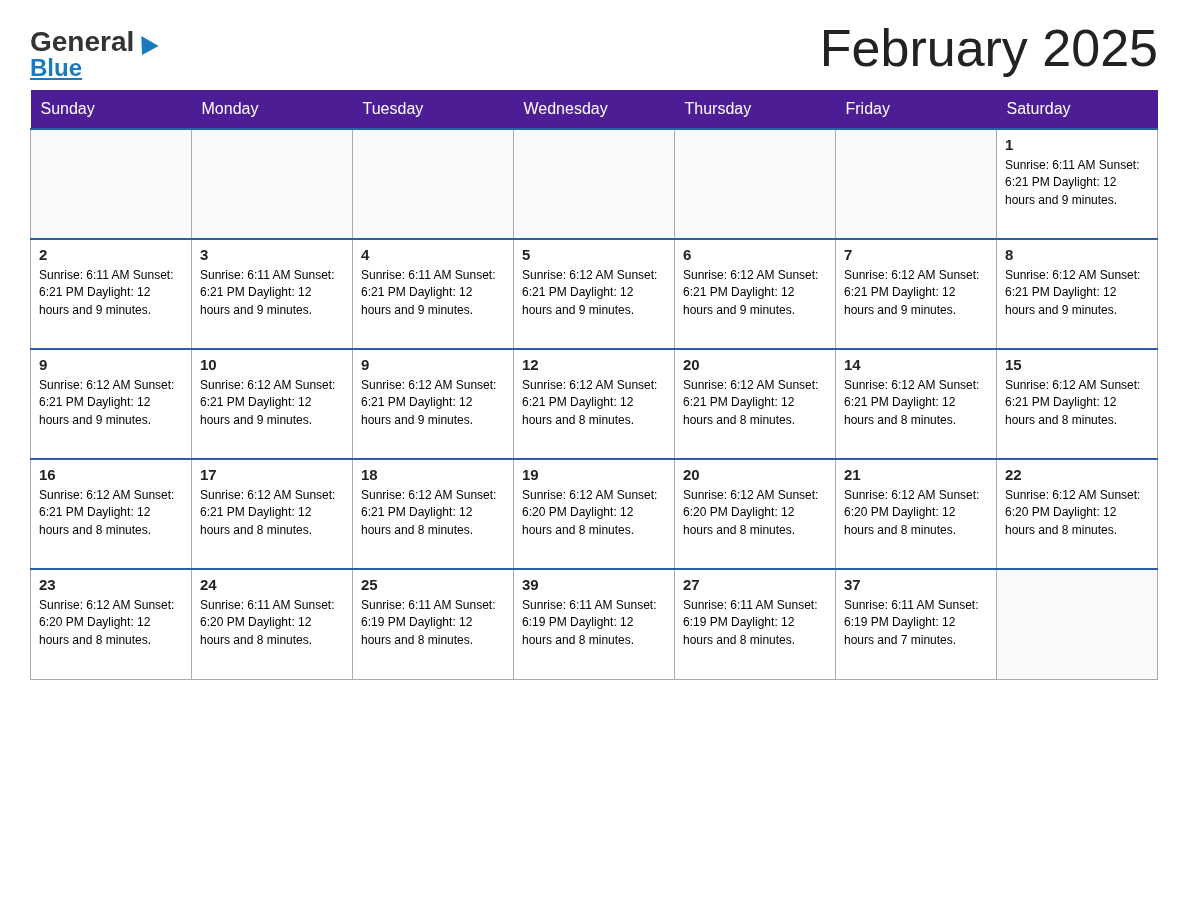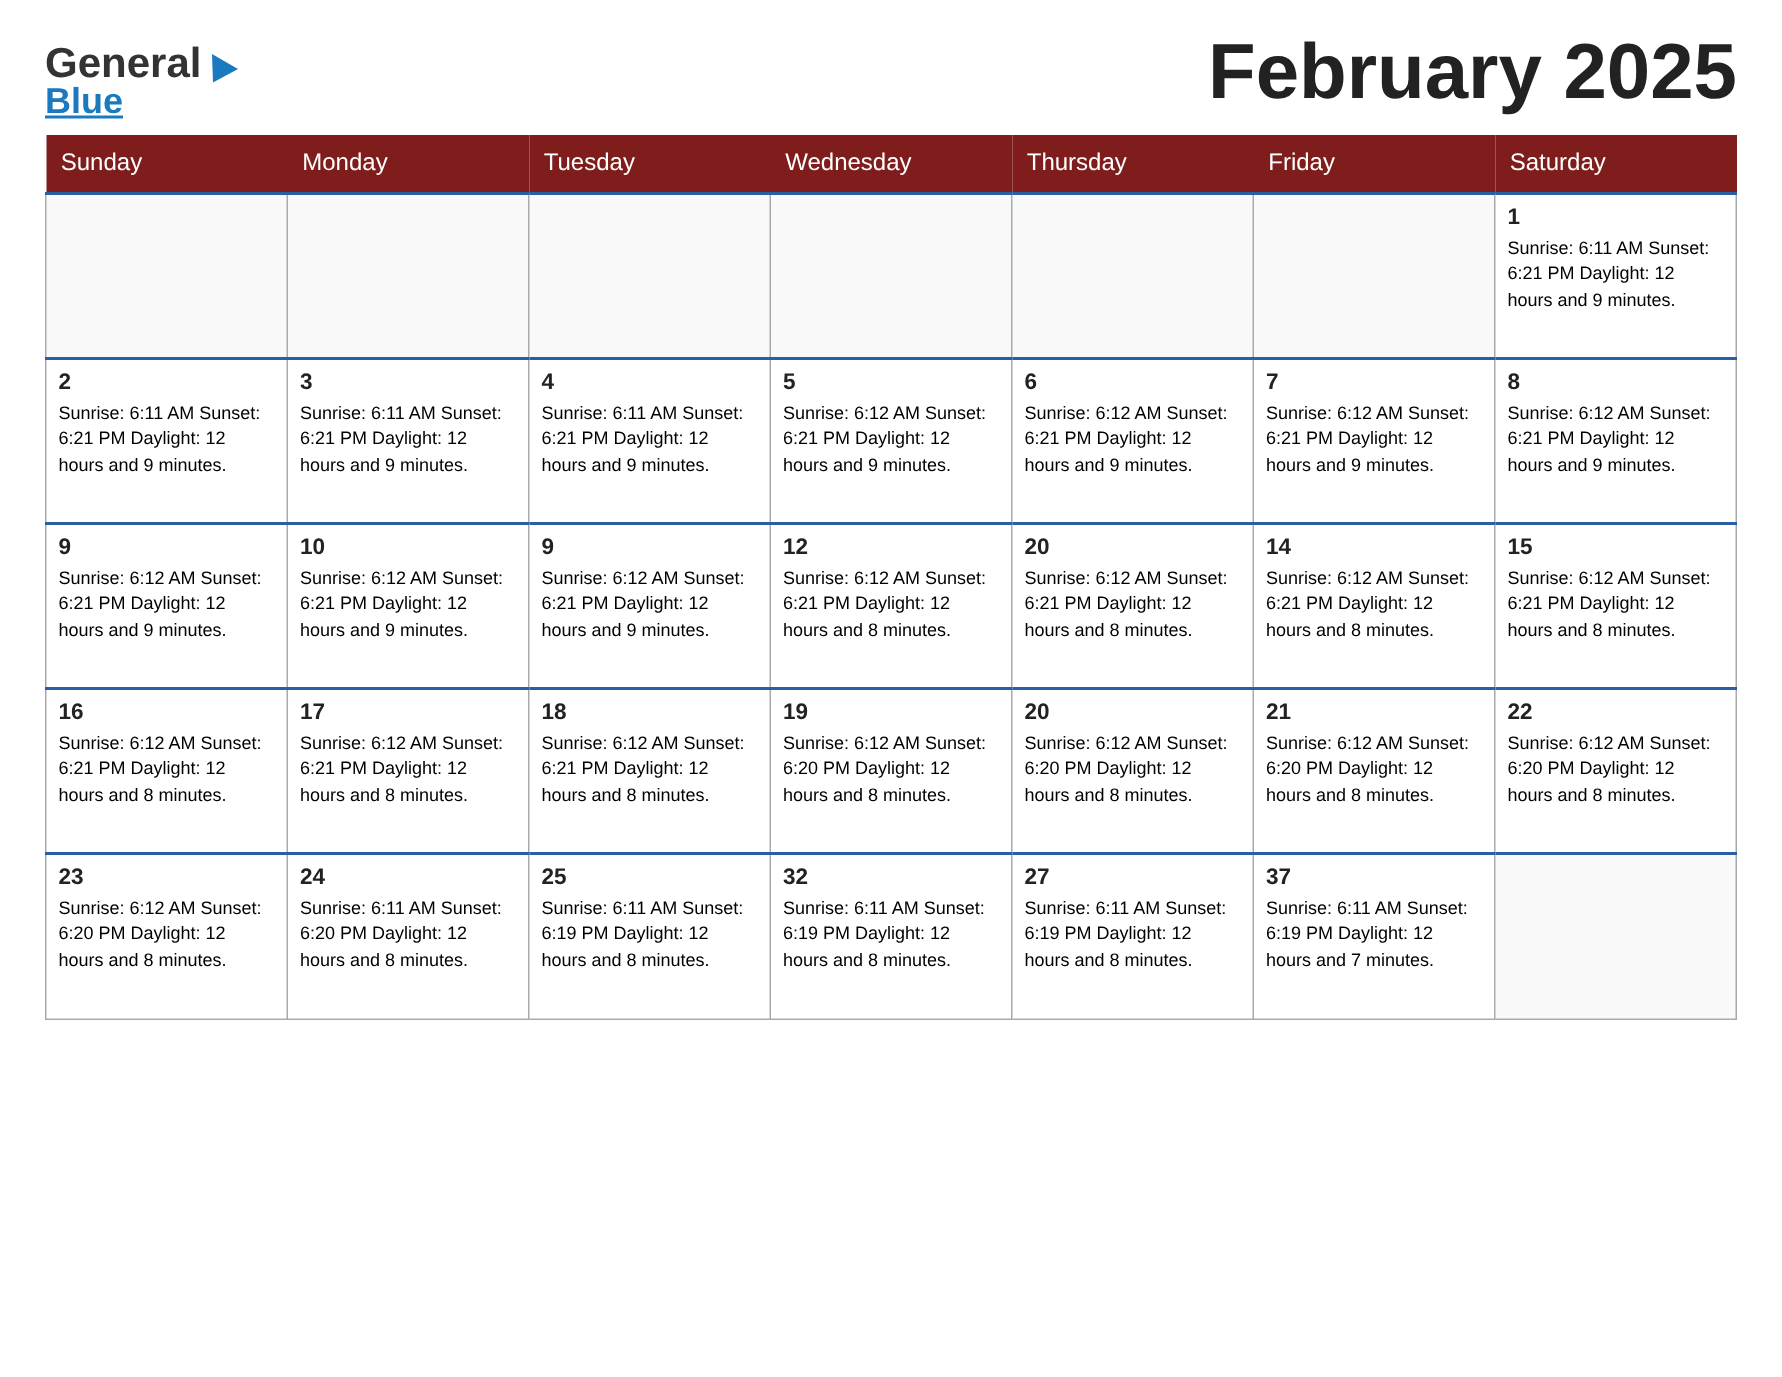--- a/index.html
+++ b/index.html
@@ -48,36 +48,36 @@
     }
     .logo-line1 {
       display: flex;
       align-items: flex-end;
     }
     .title-area {
       text-align: right;
     }
     .month-title {
       font-size: 52px;
-      font-weight: bold;
+      font-weight: normal;
       color: #222;
       line-height: 1.1;
     }
     .subtitle {
       font-size: 20px;
       color: #333;
       margin-top: 4px;
     }
     .calendar {
       width: 100%;
       border-collapse: collapse;
       margin-top: 10px;
     }
     .calendar th {
-      background-color: #7f1d1d;
+      background-color: #4c1d95;
       color: #fff;
       text-align: left;
       padding: 10px 10px;
       font-size: 16px;
       font-weight: normal;
       border: 1px solid #2a5fa5;
     }
     .calendar td {
       border: 1px solid #aaa;
       vertical-align: top;
@@ -297,21 +297,21 @@
 Sunset: 6:20 PM
 Daylight: 12 hours and 8 minutes.</div>
         </td>
         <td>
           <div class="day-number">25</div>
           <div class="day-info">Sunrise: 6:11 AM
 Sunset: 6:19 PM
 Daylight: 12 hours and 8 minutes.</div>
         </td>
         <td>
-          <div class="day-number">32</div>
+          <div class="day-number">39</div>
           <div class="day-info">Sunrise: 6:11 AM
 Sunset: 6:19 PM
 Daylight: 12 hours and 8 minutes.</div>
         </td>
         <td>
           <div class="day-number">27</div>
           <div class="day-info">Sunrise: 6:11 AM
 Sunset: 6:19 PM
 Daylight: 12 hours and 8 minutes.</div>
         </td>

